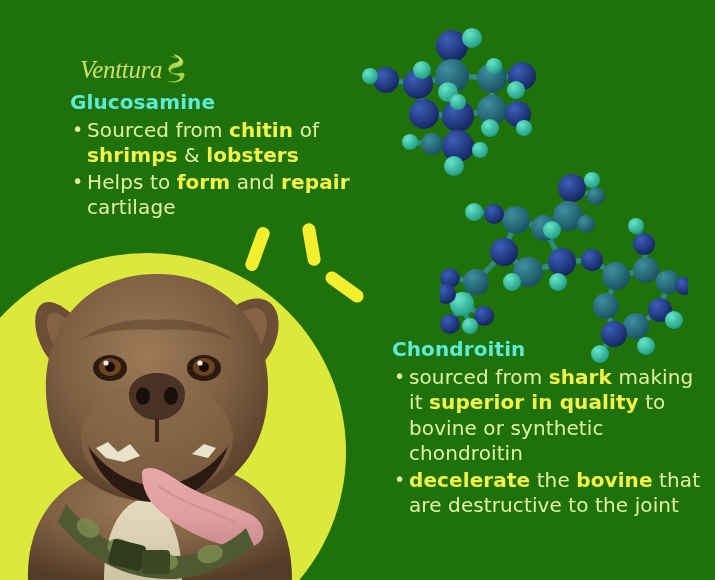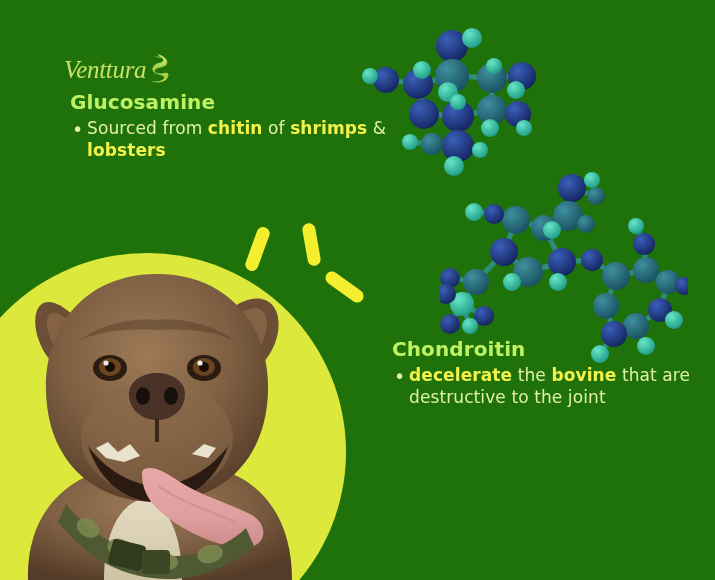--- a/index.html
+++ b/index.html
@@ -40,21 +40,21 @@
     background:#f3ef2e;
     border-radius:7px;
   }
   .spark.s1 { left:251px; top:226px; width:13px; height:46px; transform:rotate(20deg); }
   .spark.s2 { left:305px; top:223px; width:13px; height:43px; transform:rotate(-10deg); }
   .spark.s3 { left:338px; top:265px; width:13px; height:44px; transform:rotate(-54deg); }
 
   
   .logo {
     position:absolute;
-    left:64px; top:52px;
+    left:80px; top:52px;
     width:135px; height:34px;
     display:flex; align-items:center; gap:3px;
   }
   .logo-text {
     font-family:"Liberation Serif", serif;
     font-size:25px;
     font-style:italic;
     color:#c9e06a;
     letter-spacing:-0.3px;
     line-height:1;
@@ -63,30 +63,30 @@
 
   
   .block { position:absolute; }
   .block.glucosamine { left:70px; top:90px; width:320px; }
   .block.chondroitin { left:392px; top:337px; width:318px; }
 
   .heading {
     font-family:"DejaVu Sans", sans-serif;
     font-weight:bold;
     font-size:20px;
-    color:#bef264;
+    color:#5eead4;
     letter-spacing:0.1px;
     line-height:1.25;
     margin-bottom:3px;
   }
   .bullets { list-style:none; }
   .bullets li {
     position:relative;
     padding-left:17px;
-    font-size:17px;
+    font-size:20px;
     line-height:1.27;
     color:#e2f2a4;
     letter-spacing:0.1px;
     margin-bottom:1px;
   }
   .bullets li::before {
     content:"\2022";
     position:absolute;
     left:2px; top:-1px;
     color:#e2f2a4;
@@ -345,23 +345,25 @@
       <circle cx="206" cy="188" r="9" fill="url(#aT)"></circle>
       <circle cx="174" cy="176" r="13" fill="url(#aD)"></circle>
       <circle cx="160" cy="196" r="9" fill="url(#aT)"></circle>
     </g>
   </svg>
 
   <div class="block glucosamine">
     <div class="heading">Glucosamine</div>
     <ul class="bullets">
         <li><span>Sourced from </span><b>chitin</b><span> of </span><b>shrimps</b><span> &amp; </span><b>lobsters</b></li>
+        <li><span>Helps to </span><b>form</b><span> and </span><b>repair</b><span> cartilage</span></li>
       </ul>
   </div>
 
   <div class="block chondroitin">
     <div class="heading">Chondroitin</div>
     <ul class="bullets">
+        <li><span>sourced from </span><b>shark</b><span> making it </span><b>superior in quality</b><span> to bovine or synthetic chondroitin</span></li>
         <li><b>decelerate</b><span> the </span><b>bovine</b><span> that are destructive to the joint</span></li>
       </ul>
   </div>
 
 </div>
 
 </body></html>

